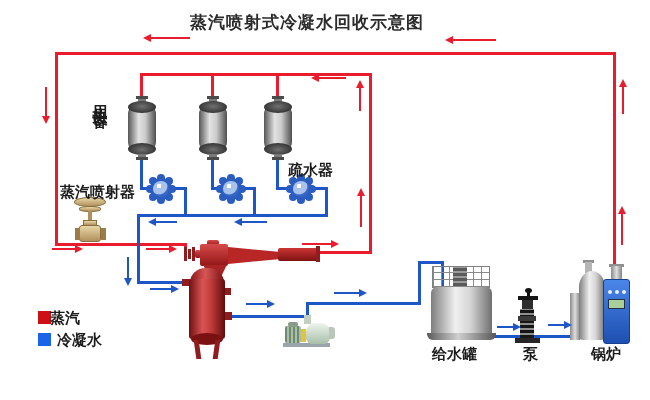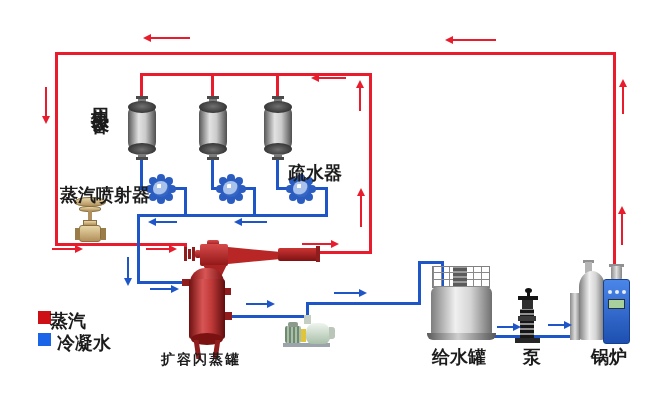--- a/index.html
+++ b/index.html
@@ -15,21 +15,21 @@
   .arr.h{height:2px;background:currentColor;}
   .arr.v{width:2px;background:currentColor;}
   .arr::after{content:"";position:absolute;width:0;height:0;}
   .arr.r::after{right:-7px;top:-3px;border-top:4px solid transparent;border-bottom:4px solid transparent;border-left:8px solid currentColor;}
   .arr.l::after{left:-7px;top:-3px;border-top:4px solid transparent;border-bottom:4px solid transparent;border-right:8px solid currentColor;}
   .arr.u::after{top:-7px;left:-3px;border-left:4px solid transparent;border-right:4px solid transparent;border-bottom:8px solid currentColor;}
   .arr.d::after{bottom:-7px;left:-3px;border-left:4px solid transparent;border-right:4px solid transparent;border-top:8px solid currentColor;}
   .red{color:#e81c2c;}
   .blue{color:#1e56c8;}
   
-  .lbl{position:absolute;z-index:6;font-weight:bold;font-size:18px;color:#1c1c1c;white-space:nowrap;}
+  .lbl{position:absolute;z-index:6;font-weight:bold;font-size:15px;color:#1c1c1c;white-space:nowrap;}
   .title{position:absolute;z-index:6;left:190px;top:11px;font-weight:bold;font-size:17px;letter-spacing:1px;color:#2b2b2b;}
   .vlabel{writing-mode:vertical-rl;text-orientation:upright;letter-spacing:3px;line-height:16px;}
   
   .eq{position:absolute;z-index:3;}
   
   .vessel{position:absolute;z-index:3;width:30px;height:64px;}
   .vessel .fl-t{position:absolute;left:9px;top:0;width:12px;height:3px;background:#4a4a4a;}
   .vessel .nk-t{position:absolute;left:11px;top:3px;width:8px;height:4px;background:#7a7a7a;}
   .vessel .bd{position:absolute;left:1px;top:6px;width:28px;height:52px;border-radius:14px/12px;
               background:linear-gradient(90deg,#565656,#e2e2e2 38%,#cbcbcb 62%,#4e4e4e);}
@@ -62,20 +62,21 @@
            border:1px solid #808080;box-sizing:border-box;}
   .legend-sw{position:absolute;z-index:6;width:13px;height:13px;}
   .sw-r{background:#cc1016;}
   .sw-b{background:#1a64e8;}
 </style>
 </head>
 <body>
 
 <div id="stage">
 
+  <div class="title">蒸汽喷射式冷凝水回收示意图</div>
 
   <div class="pipe pr" style="left:55px;top:52px;width:561px;height:3px;"></div>
   <div class="pipe pr" style="left:55px;top:52px;width:3px;height:194px;"></div>
   <div class="pipe pr" style="left:55px;top:243px;width:131px;height:3px;"></div>
   <div class="pipe pr" style="left:184px;top:243px;width:3px;height:10px;"></div>
   <div class="pipe pr" style="left:318px;top:251px;width:54px;height:3px;"></div>
   <div class="pipe pr" style="left:369px;top:73px;width:3px;height:181px;"></div>
   <div class="pipe pr" style="left:141px;top:73px;width:231px;height:3px;"></div>
   <div class="pipe pr" style="left:140px;top:73px;width:3px;height:25px;"></div>
   <div class="pipe pr" style="left:211px;top:73px;width:3px;height:25px;"></div>
@@ -211,21 +212,20 @@
   <i class="part m-steel eq" style="left:611px;top:266px;width:11px;height:14px;border-radius:2px;"></i>
   <i class="part m-blue eq" style="left:603px;top:279px;width:27px;height:65px;"></i>
   <i class="part eq" style="left:608px;top:290px;width:4px;height:4px;border-radius:50%;background:#e6eeff;"></i>
   <i class="part eq" style="left:615px;top:290px;width:4px;height:4px;border-radius:50%;background:#e6eeff;"></i>
   <i class="part eq" style="left:622px;top:290px;width:4px;height:4px;border-radius:50%;background:#e6eeff;"></i>
   <i class="part eq" style="left:608px;top:299px;width:17px;height:10px;background:#a9cf9b;border:1px solid #233046;box-sizing:border-box;"></i>
 
   <div class="lbl vlabel" style="left:92px;top:93px;">用热设备</div>
   <div class="lbl" style="left:60px;top:183px;">蒸汽喷射器</div>
   <div class="lbl" style="left:288px;top:161px;">疏水器</div>
-  <div class="lbl" style="left:161px;top:351px;font-size:14px;letter-spacing:2px;">扩容闪蒸罐</div>
   <div class="lbl" style="left:432px;top:345px;">给水罐</div>
   <div class="lbl" style="left:523px;top:345px;">泵</div>
   <div class="lbl" style="left:591px;top:345px;">锅炉</div>
 
   <i class="legend-sw sw-r" style="left:38px;top:311px;"></i>
   <div class="lbl" style="left:50px;top:309px;font-weight:bold;">蒸汽</div>
   <i class="legend-sw sw-b" style="left:38px;top:333px;"></i>
   <div class="lbl" style="left:57px;top:331px;font-weight:bold;">冷凝水</div>
 
 </div>

